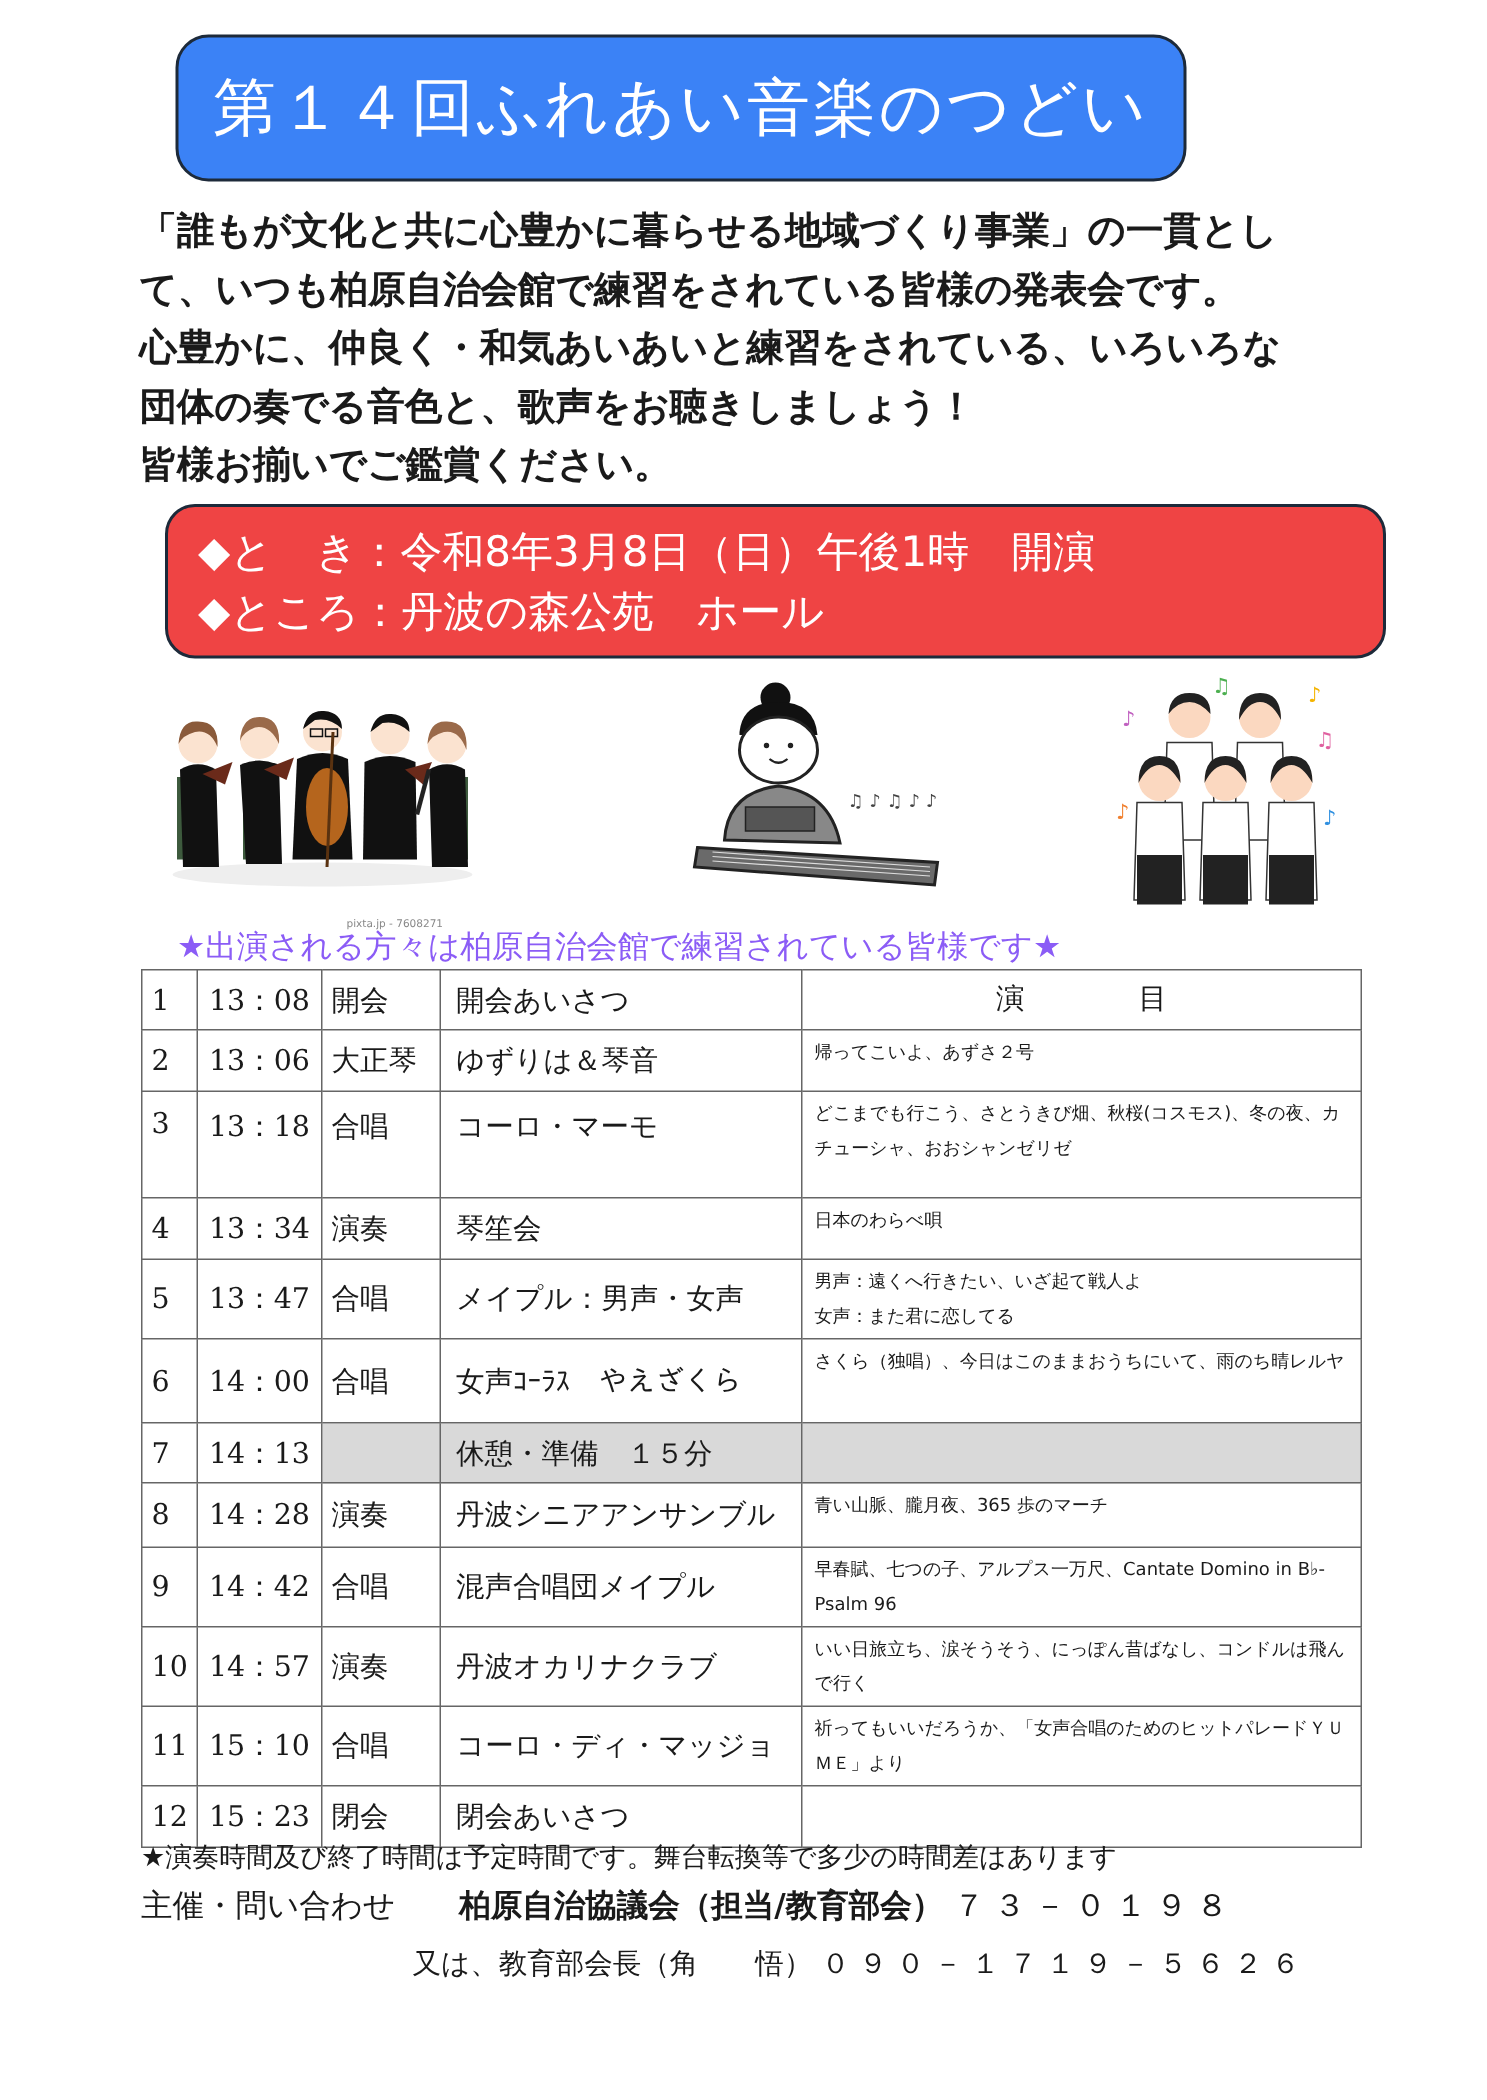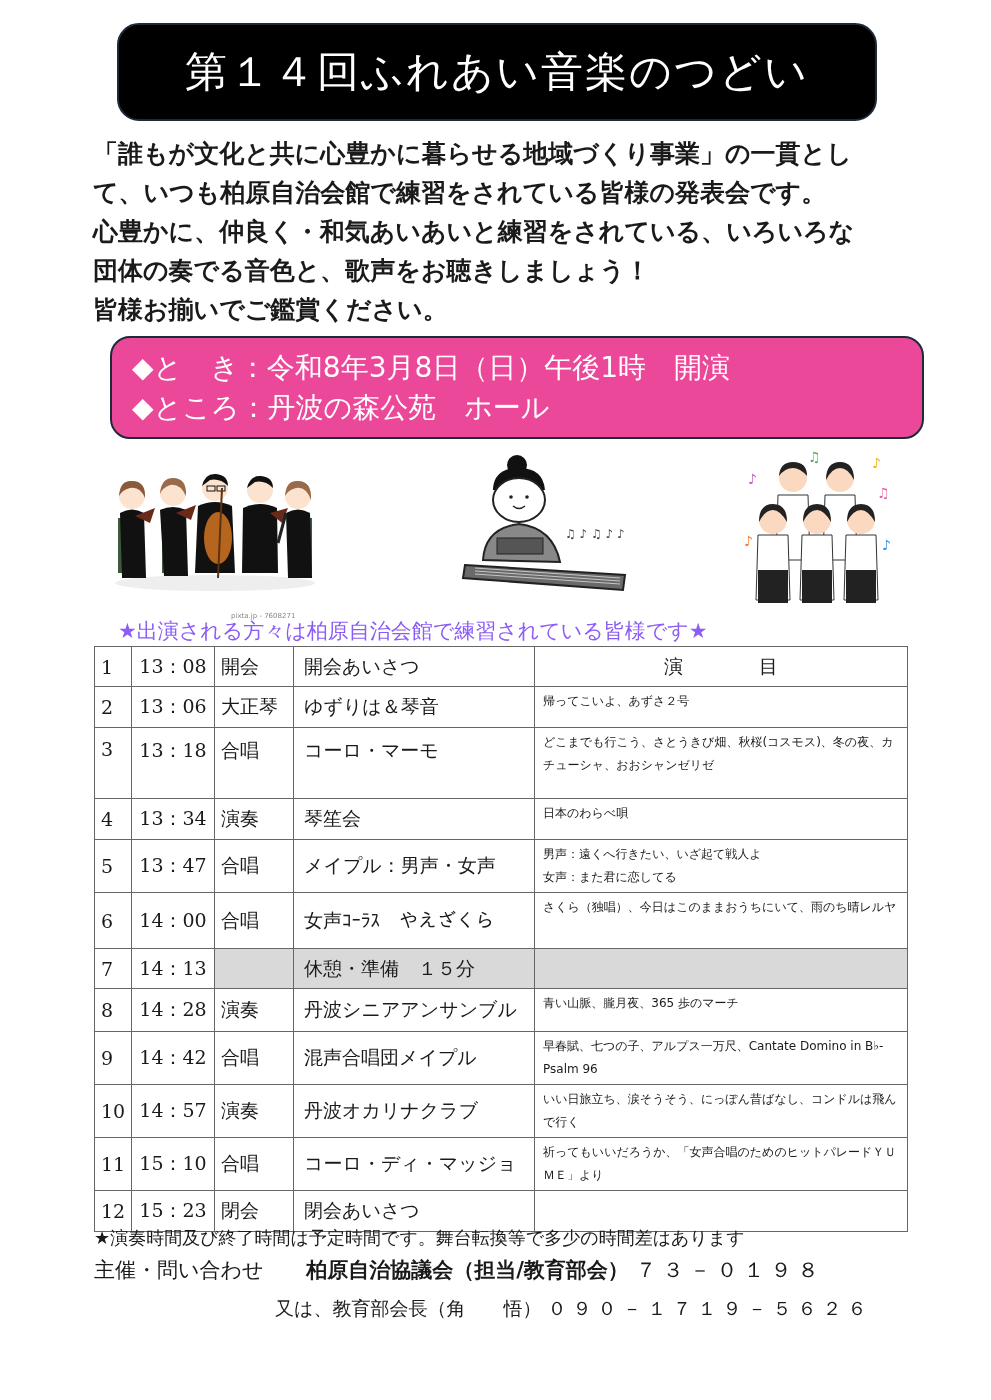--- a/index.html
+++ b/index.html
@@ -1,25 +1,25 @@
 <!DOCTYPE html>
 <html><head>
 <meta charset="utf-8">
 <style>
   html, body { margin:0; padding:0; background:#ffffff; }
   body { width:991px; height:1400px; position:relative; overflow:hidden;
          font-family:"DejaVu Sans","Liberation Sans",sans-serif; color:#1a1a1a; }
-  .title-box { position:absolute; left:117px; top:23px; width:760px; height:98px;
-               background:#000000; border:2px solid #1d2a3a; border-radius:22px;
+  .title-box { position:absolute; left:117px; top:23px; width:674px; height:98px;
+               background:#3b82f6; border:2px solid #1d2a3a; border-radius:22px;
                box-sizing:border-box; display:flex; align-items:center; justify-content:center; }
   .title-box span { color:#ffffff; font-size:42px; letter-spacing:2px; }
   .intro { position:absolute; left:93px; top:134px; width:820px; font-size:25px; line-height:39px; color:#1a1a1a; }
   .intro div { white-space:nowrap;font-weight:bold; }
   .info-box { position:absolute; left:110px; top:336px; width:814px; height:103px;
-              background:#ec4899; border:2px solid #1d2a3a; border-radius:20px; box-sizing:border-box;
+              background:#ef4444; border:2px solid #1d2a3a; border-radius:20px; box-sizing:border-box;
               padding:10px 0 0 20px; }
   .info-box div { color:#ffffff; font-size:28px; line-height:40px; white-space:nowrap; }
   .illus { position:absolute; }
   .caption { position:absolute; left:118px; top:617px; font-size:21px; color:#8b5cf6; white-space:nowrap; }
   .credit { position:absolute; left:231px; top:612px; font-size:7px; color:#888; }
   table.program { position:absolute; left:94px; top:646px; width:814px; border-collapse:collapse;
                   font-size:19px; table-layout:fixed; }
   table.program td { border:1.5px solid #666; padding:0 8px; vertical-align:middle; }
   table.program td.num, table.program td.time { font-family:"DejaVu Serif","Liberation Serif",serif; }
   table.program td.num { width:24px; padding:0 6px; }

